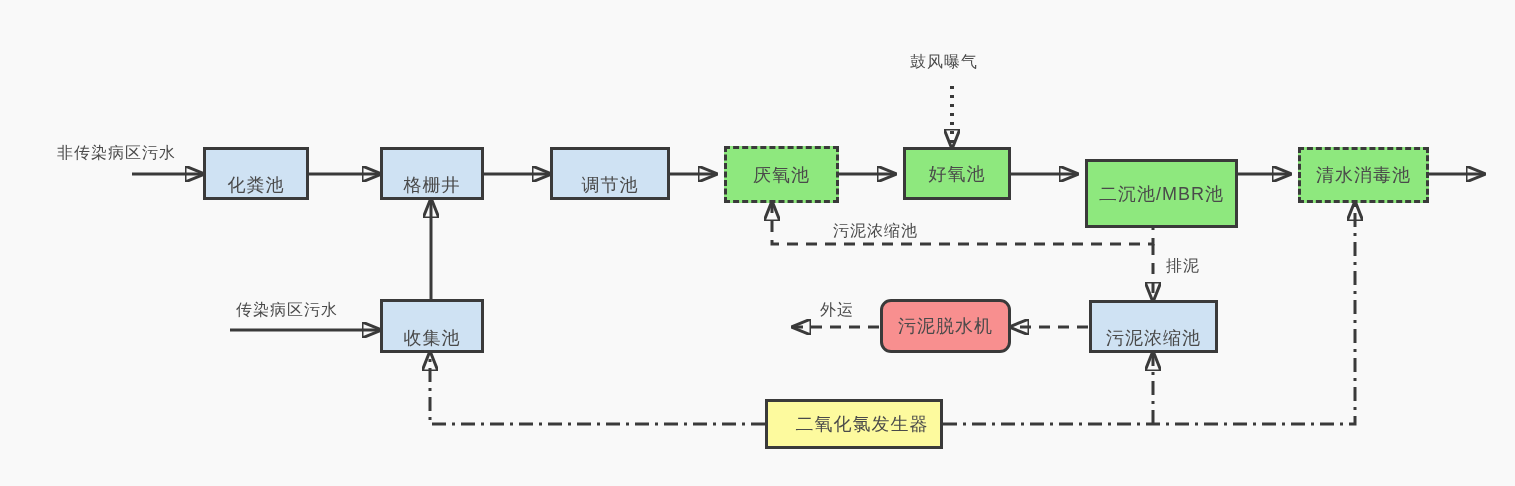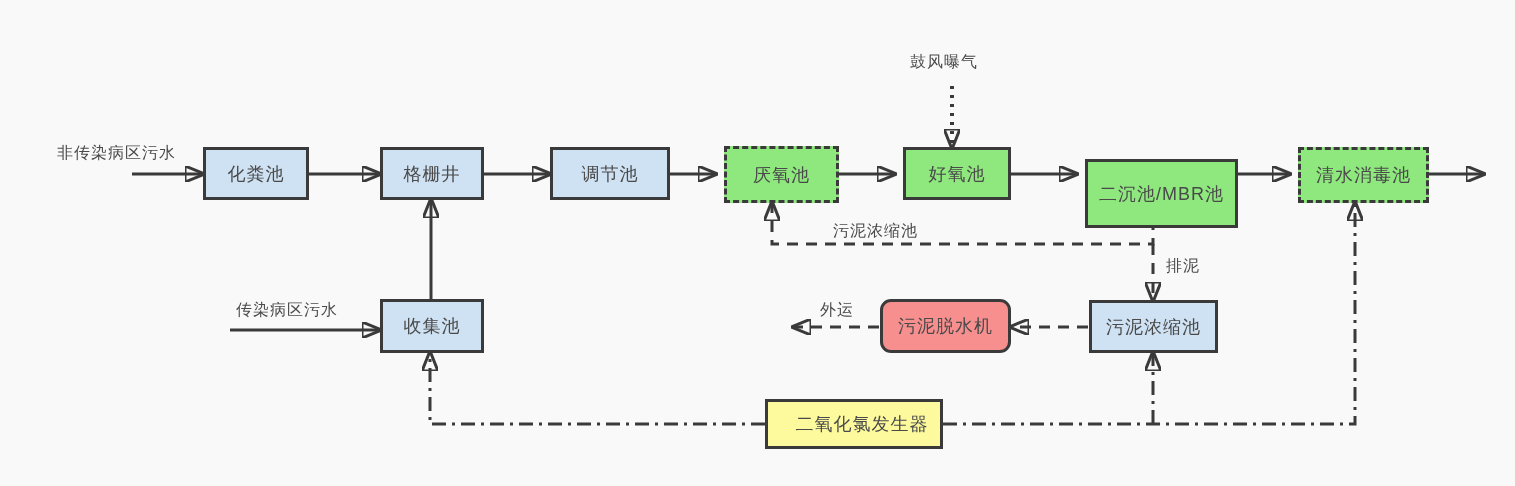--- a/index.html
+++ b/index.html
@@ -18,21 +18,21 @@
   .wires path.d{stroke-dasharray:11 8;}
   .wires path.dd{stroke-dasharray:14 6 3 6;}
   .arrhead{fill:var(--line,#3a3a3a);}
   .node{
     position:absolute;box-sizing:border-box;z-index:2;
     border:3px solid var(--line,#3a3a3a);
     display:flex;align-items:center;justify-content:center;
     font-size:18px;letter-spacing:1px;white-space:nowrap;
   }
   .node.dashed{border-style:dashed;}
-  .fill-blue{background:var(--blue,#cfe2f3);}
+  .fill-blue{background:var(--blue,#cfe2f3);align-items:flex-end;}
   .fill-green{background:var(--green,#8ee87e);margin-left:8px;}
   .fill-red{background:var(--red,#f88f8f);border-radius:11px;}
   .fill-yellow{background:var(--yellow,#fdfa9e);padding-left:16px;}
   .flabel{
     position:absolute;z-index:2;font-size:16px;letter-spacing:1px;white-space:nowrap;
   }
 </style>
 </head>
 <body>
 

